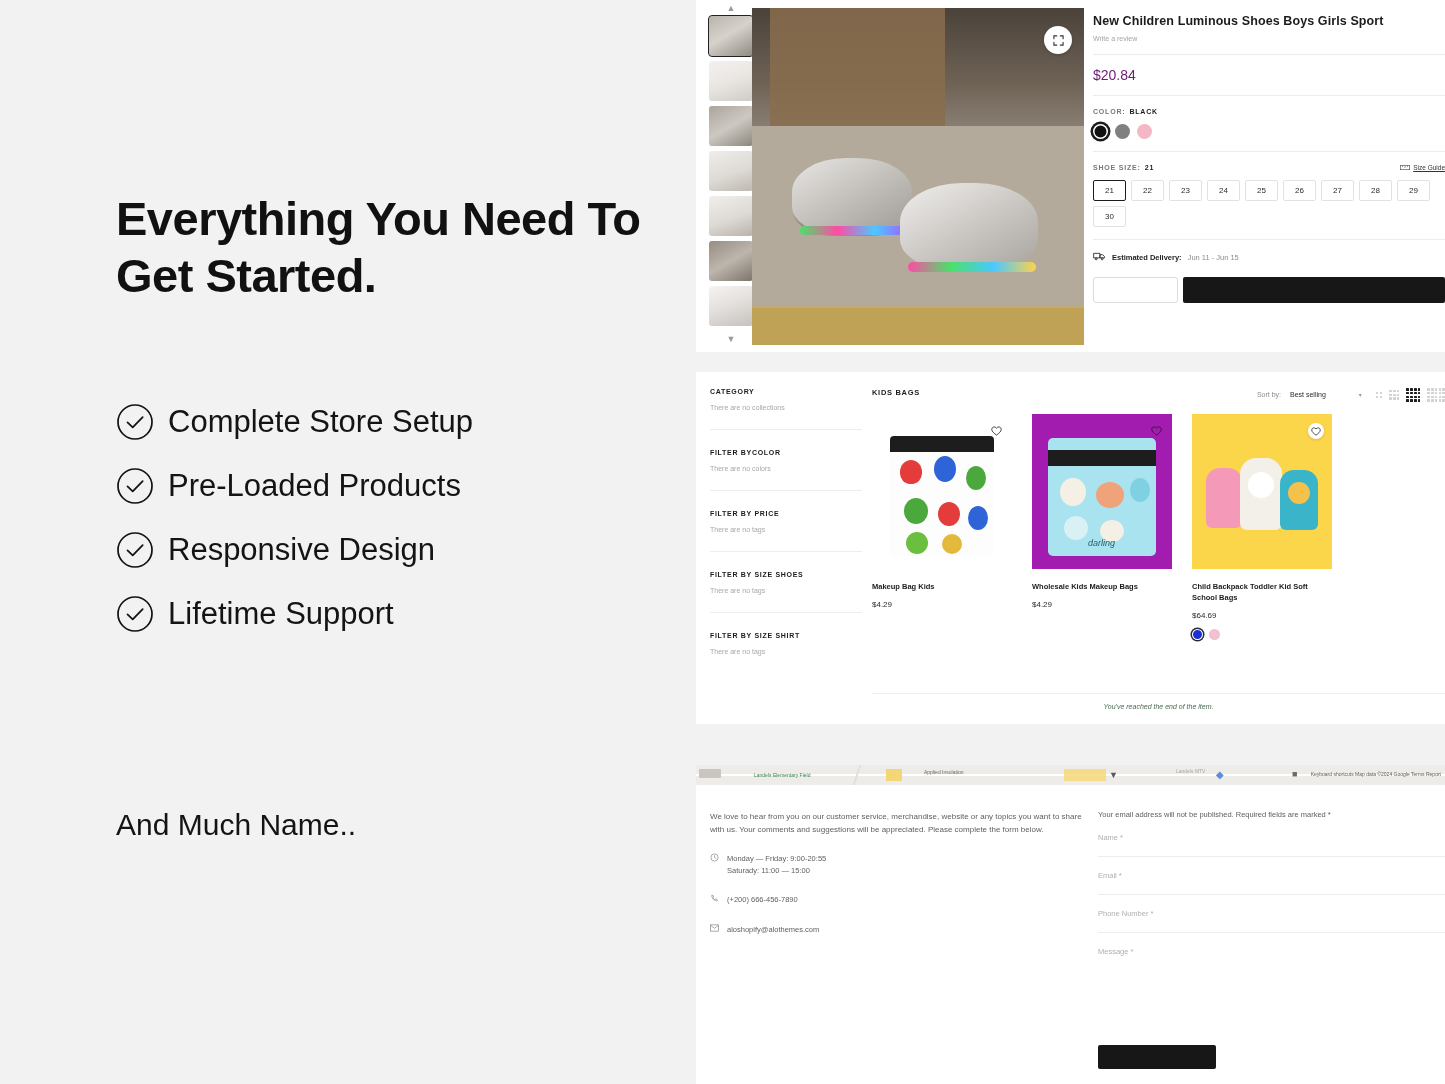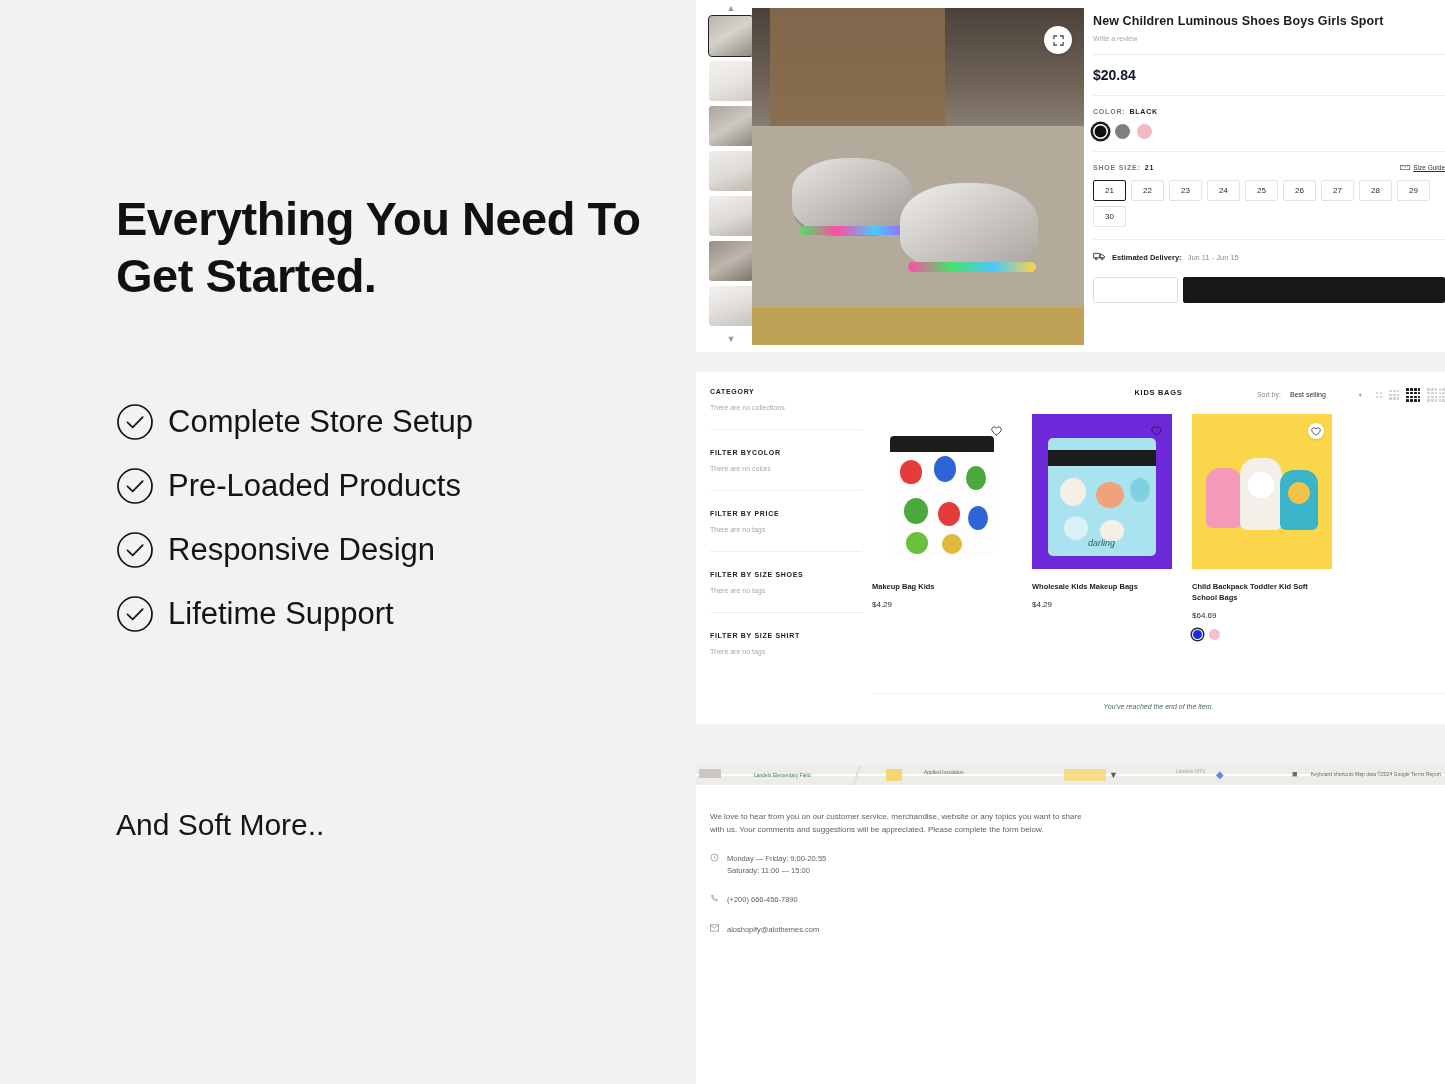--- a/index.html
+++ b/index.html
@@ -50,21 +50,21 @@
   }
   .hero-expand {
     position:absolute; right:12px; top:18px; width:28px; height:28px;
     border-radius:50%; background:#fff; display:flex; align-items:center;
     justify-content:center; box-shadow:0 1px 3px rgba(0,0,0,.2);
   }
   .pdp-info { position:absolute; left:397px; top:0; width:352px; height:352px; padding:14px 0 0 0; }
   .pdp-title { font-size:12.5px; font-weight:bold; color:#1c1c1c; letter-spacing:.1px; }
   .pdp-review { font-size:7px; color:#a5a5a5; margin-top:7px; }
   .hr { height:1px; background:#ececec; margin:12px 0; }
-  .pdp-price { font-size:14px; font-weight:bold; color:#0f172a; }
+  .pdp-price { font-size:14px; font-weight:normal; color:#701a75; }
   .lbl-row { font-size:7px; letter-spacing:.8px; color:#777; font-weight:bold; display:flex; align-items:center; }
   .lbl-row b { color:#1c1c1c; margin-left:4px; }
   .swatches { display:flex; gap:7px; margin-top:9px; }
   .sw { width:15px; height:15px; border-radius:50%; }
   .sw.on { box-shadow:0 0 0 1.5px #fff inset, 0 0 0 2.5px #1c1c1c; }
   .size-head { display:flex; justify-content:space-between; align-items:center; }
   .size-guide { font-size:6.5px; color:#333; text-decoration:underline; display:flex; align-items:center; gap:3px; }
   .sizes { display:flex; flex-wrap:wrap; gap:5px; margin-top:9px; }
   .size-box {
     width:33px; height:21px; border:1px solid #e2e2e2; border-radius:2px;
@@ -78,21 +78,21 @@
   .qty-box { width:85px; height:26px; border:1px solid #dcdcdc; border-radius:3px; background:#fff; }
   .atc-btn { flex:1; height:26px; background:#171717; border-radius:2px; }
 
   
   .coll { top:372px; width:749px; height:352px; }
   .coll-side { position:absolute; left:14px; top:16px; width:152px; }
   .f-title { font-size:7px; font-weight:bold; letter-spacing:.7px; color:#1c1c1c; }
   .f-sub { font-size:7px; color:#a8a8a8; margin-top:9px; }
   .f-hr { height:1px; background:#eee; margin:18px 0 0 0; }
   .f-block { margin-bottom:19px; }
-  .coll-main { position:absolute; left:176px; top:16px; right:0;text-align:center; }
+  .coll-main { position:absolute; left:176px; top:16px; right:0; }
   .coll-head { font-size:7.5px; font-weight:bold; letter-spacing:.7px; color:#1c1c1c; }
   .sortbar {
     position:absolute; right:0; top:16px; display:flex; align-items:center; gap:9px;
   }
   .sort-lbl { font-size:7px; color:#8c8c8c; }
   .sort-val { font-size:7px; color:#2b2b2b; }
   .chev { font-size:6px; color:#9a9a9a; margin-left:24px; }
   .gridicons { display:flex; gap:7px; align-items:center; margin-left:5px; }
   .gi { display:grid; gap:1.2px; }
   .gi i { display:block; width:2.6px; height:2.6px; background:#d2d2d2; border-radius:.5px; }
@@ -175,21 +175,21 @@
       <span class="check-ic">
         <svg width="38" height="38" viewBox="0 0 38 38">
             <circle cx="19" cy="19" r="17" fill="none" stroke="#111" stroke-width="1.7"></circle>
             <path d="M11.5 19.4l5.2 5 10-10.2" fill="none" stroke="#111" stroke-width="1.7" stroke-linecap="round" stroke-linejoin="round"></path>
           </svg>
       </span>
       <span class="promo-item-label">Lifetime Support</span>
     </div>
   </div>
 
-  <div class="promo-more">And Soft More..</div>
+  <div class="promo-more">And Much Name..</div>
 </section>
 
 <div class="rightcol">
 
   <section class="panel pdp">
 
     <div class="pdp-thumbs">
       <div class="thumb-arrow">▲</div>
       <div class="thumb sel" style="background:linear-gradient(150deg,#b9b3ab 0%,#d6d2cc 45%,#8f8981 100%)"></div>
       <div class="thumb" style="background:linear-gradient(160deg,#f3f1ee 0%,#e9e6e2 50%,#cfccc7 100%)"></div>
@@ -400,21 +400,21 @@
             <svg width="11" height="10" viewBox="0 0 12 11">
                 <path d="M6 10C3 7.8.8 6 .8 3.7.8 2.2 2 1 3.4 1c1 0 1.9.5 2.6 1.4C6.7 1.5 7.6 1 8.6 1 10 1 11.2 2.2 11.2 3.7 11.2 6 9 7.8 6 10z" fill="none" stroke="#1c1c1c" stroke-width=".9"></path>
               </svg>
           </span>
         </div>
         <div class="card-name">Makeup Bag Kids</div>
         <div class="card-price">$4.29</div>
       </div>
 
       <div class="card">
-        <div class="card-img" style="background:#6d28d9">
+        <div class="card-img" style="background:#a21caf">
           <div style="position:absolute;left:16px;top:24px;width:108px;height:118px;background:#a9e3ef;border-radius:5px;overflow:hidden">
             <div style="position:absolute;left:0;top:12px;width:108px;height:16px;background:#1d1d1d"></div>
             <div style="position:absolute;left:12px;top:40px;width:26px;height:28px;border-radius:50%;background:#f4f0e6"></div>
             <div style="position:absolute;left:48px;top:44px;width:28px;height:26px;border-radius:50%;background:#f0a37a"></div>
             <div style="position:absolute;left:82px;top:40px;width:20px;height:24px;border-radius:50%;background:#7fd0e0"></div>
             <div style="position:absolute;left:16px;top:78px;width:24px;height:24px;border-radius:50%;background:#d9f0f5"></div>
             <div style="position:absolute;left:52px;top:82px;width:24px;height:22px;border-radius:50%;background:#f4f0e6"></div>
             <div style="position:absolute;left:40px;top:100px;width:48px;height:12px;font-size:9px;color:#2a5b66;font-style:italic">darling</div>
           </div>
           <span class="heart">
@@ -500,15 +500,23 @@
         <span class="c-ic">
           <svg width="9" height="8" viewBox="0 0 10 8">
               <rect x=".5" y=".5" width="9" height="7" fill="none" stroke="#8a8a8a" stroke-width=".8"></rect>
               <path d="M.6 1L5 4.3 9.4 1" fill="none" stroke="#8a8a8a" stroke-width=".8"></path>
             </svg>
         </span>
         <span>aloshopify@alothemes.com</span>
       </div>
     </div>
 
+    <div class="c-right">
+      <div class="c-note">Your email address will not be published. Required fields are marked *</div>
+      <div class="fld">Name *</div>
+      <div class="fld">Email *</div>
+      <div class="fld">Phone Number *</div>
+      <div class="fld msg">Message  *</div>
+      <div class="submit"></div>
+    </div>
   </section>
 
 </div>
 
 </body></html>

